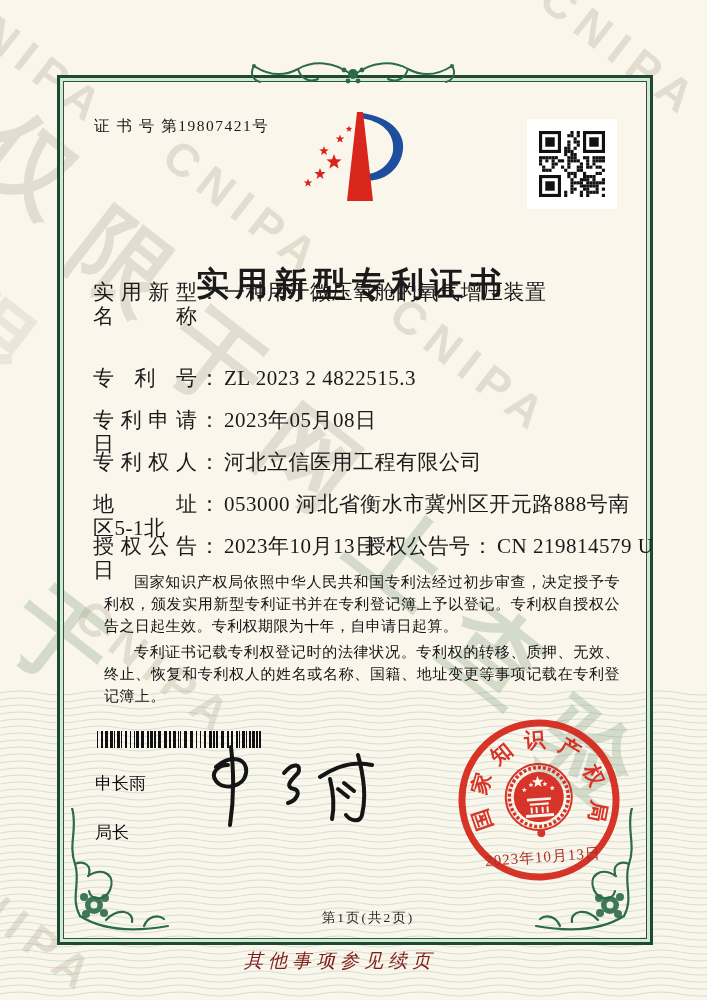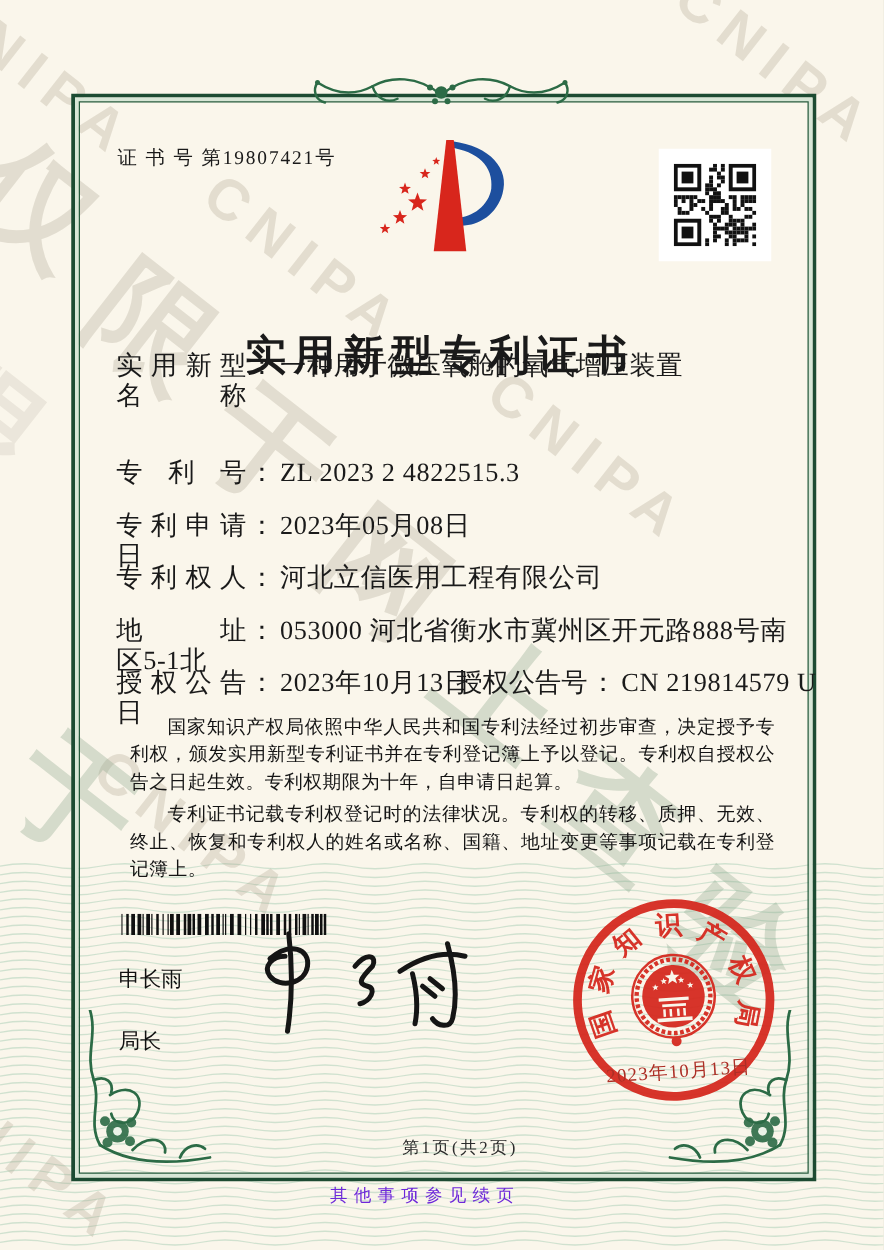--- a/index.html
+++ b/index.html
@@ -39,22 +39,22 @@
            letter-spacing:0.4px;color:#141414;}
   
   #barcode{position:absolute;left:97px;top:731px;z-index:4;}
   .signer{position:absolute;left:95px;z-index:4;font-family:"Liberation Sans","DejaVu Sans",sans-serif;
           font-size:17px;color:#101010;}
   .signer.t1{top:786px;margin-top:35px;} .signer.t2{top:772px;}
   #signature{position:absolute;left:198px;top:743px;z-index:4;}
   #seal{position:absolute;left:455px;top:716px;z-index:5;transform:rotate(-4deg);opacity:0.94;}
   .page-info{position:absolute;left:57px;top:909px;width:590px;text-align:center;font-size:13.5px;
              letter-spacing:2px;color:#2b2b2b;z-index:4;margin-left:16px;}
-  .cont-note{position:absolute;left:0;top:948px;width:680px;text-align:center;font-size:14px;
-             letter-spacing:5px;color:#6d28d9;z-index:4;}
+  .cont-note{position:absolute;left:0;top:948px;width:680px;text-align:center;font-size:19px;
+             letter-spacing:5px;color:#7f1d1d;z-index:4;font-style:italic;}
 </style>
 </head>
 <body>
 
 <div class="page">
 
   <svg id="guilloche" viewBox="0 0 707 312">
       <path d="M0 5 q20 -4 40 0 t 40 0 q20 -4 40 0 t 40 0 q20 -4 40 0 t 40 0 q20 -4 40 0 t 40 0 q20 -4 40 0 t 40 0 q20 -4 40 0 t 40 0 q20 -4 40 0 t 40 0 q20 -4 40 0 t 40 0 q20 -4 40 0 t 40 0" fill="none" stroke-width="1" stroke="#cbdfcc" opacity="0.9"></path>
       <path d="M0 12 q20 -4 40 0 t 40 0 q20 -4 40 0 t 40 0 q20 -4 40 0 t 40 0 q20 -4 40 0 t 40 0 q20 -4 40 0 t 40 0 q20 -4 40 0 t 40 0 q20 -4 40 0 t 40 0 q20 -4 40 0 t 40 0 q20 -4 40 0 t 40 0" fill="none" stroke-width="1" stroke="#cbdfcc" opacity="0.9"></path>
       <path d="M0 19 q20 -4 40 0 t 40 0 q20 -4 40 0 t 40 0 q20 -4 40 0 t 40 0 q20 -4 40 0 t 40 0 q20 -4 40 0 t 40 0 q20 -4 40 0 t 40 0 q20 -4 40 0 t 40 0 q20 -4 40 0 t 40 0 q20 -4 40 0 t 40 0" fill="none" stroke-width="1" stroke="#cbdfcc" opacity="0.9"></path>

